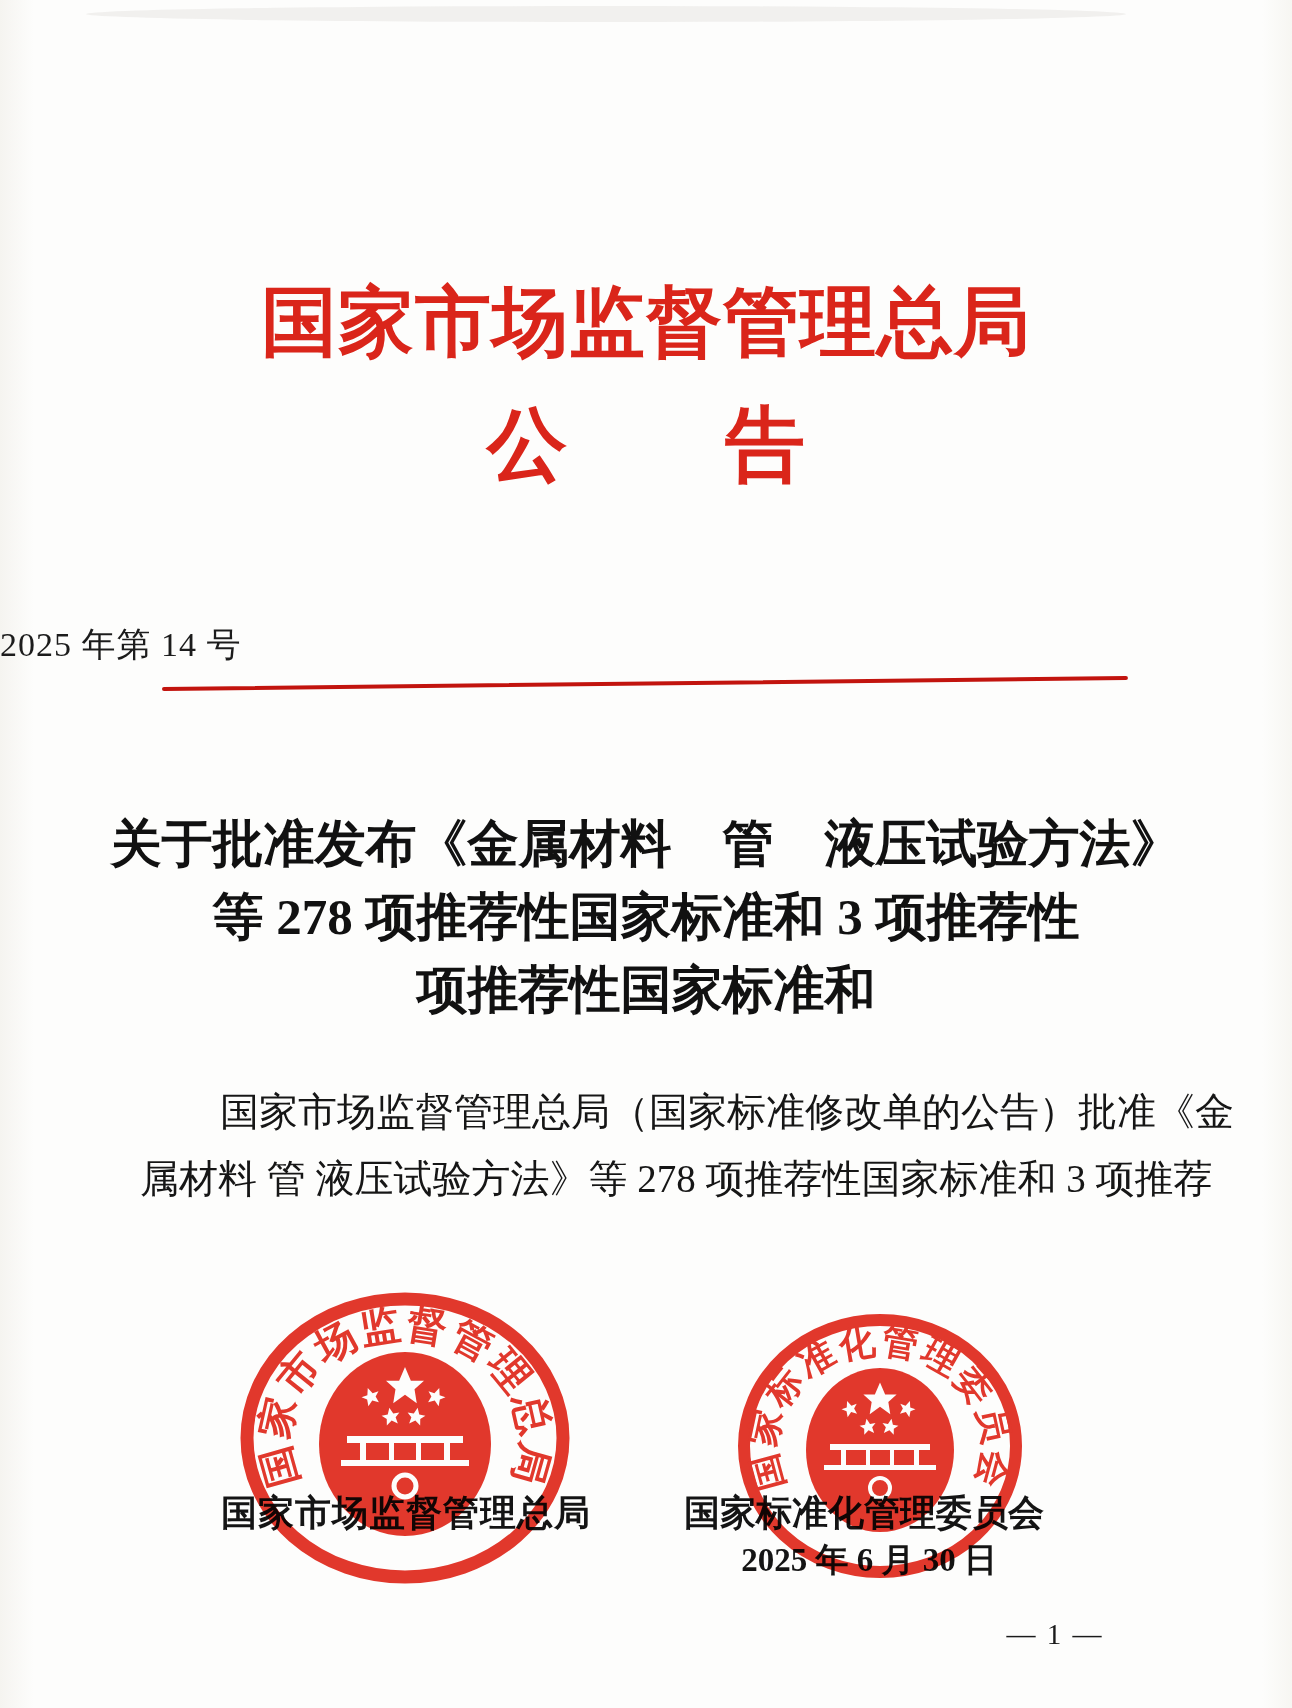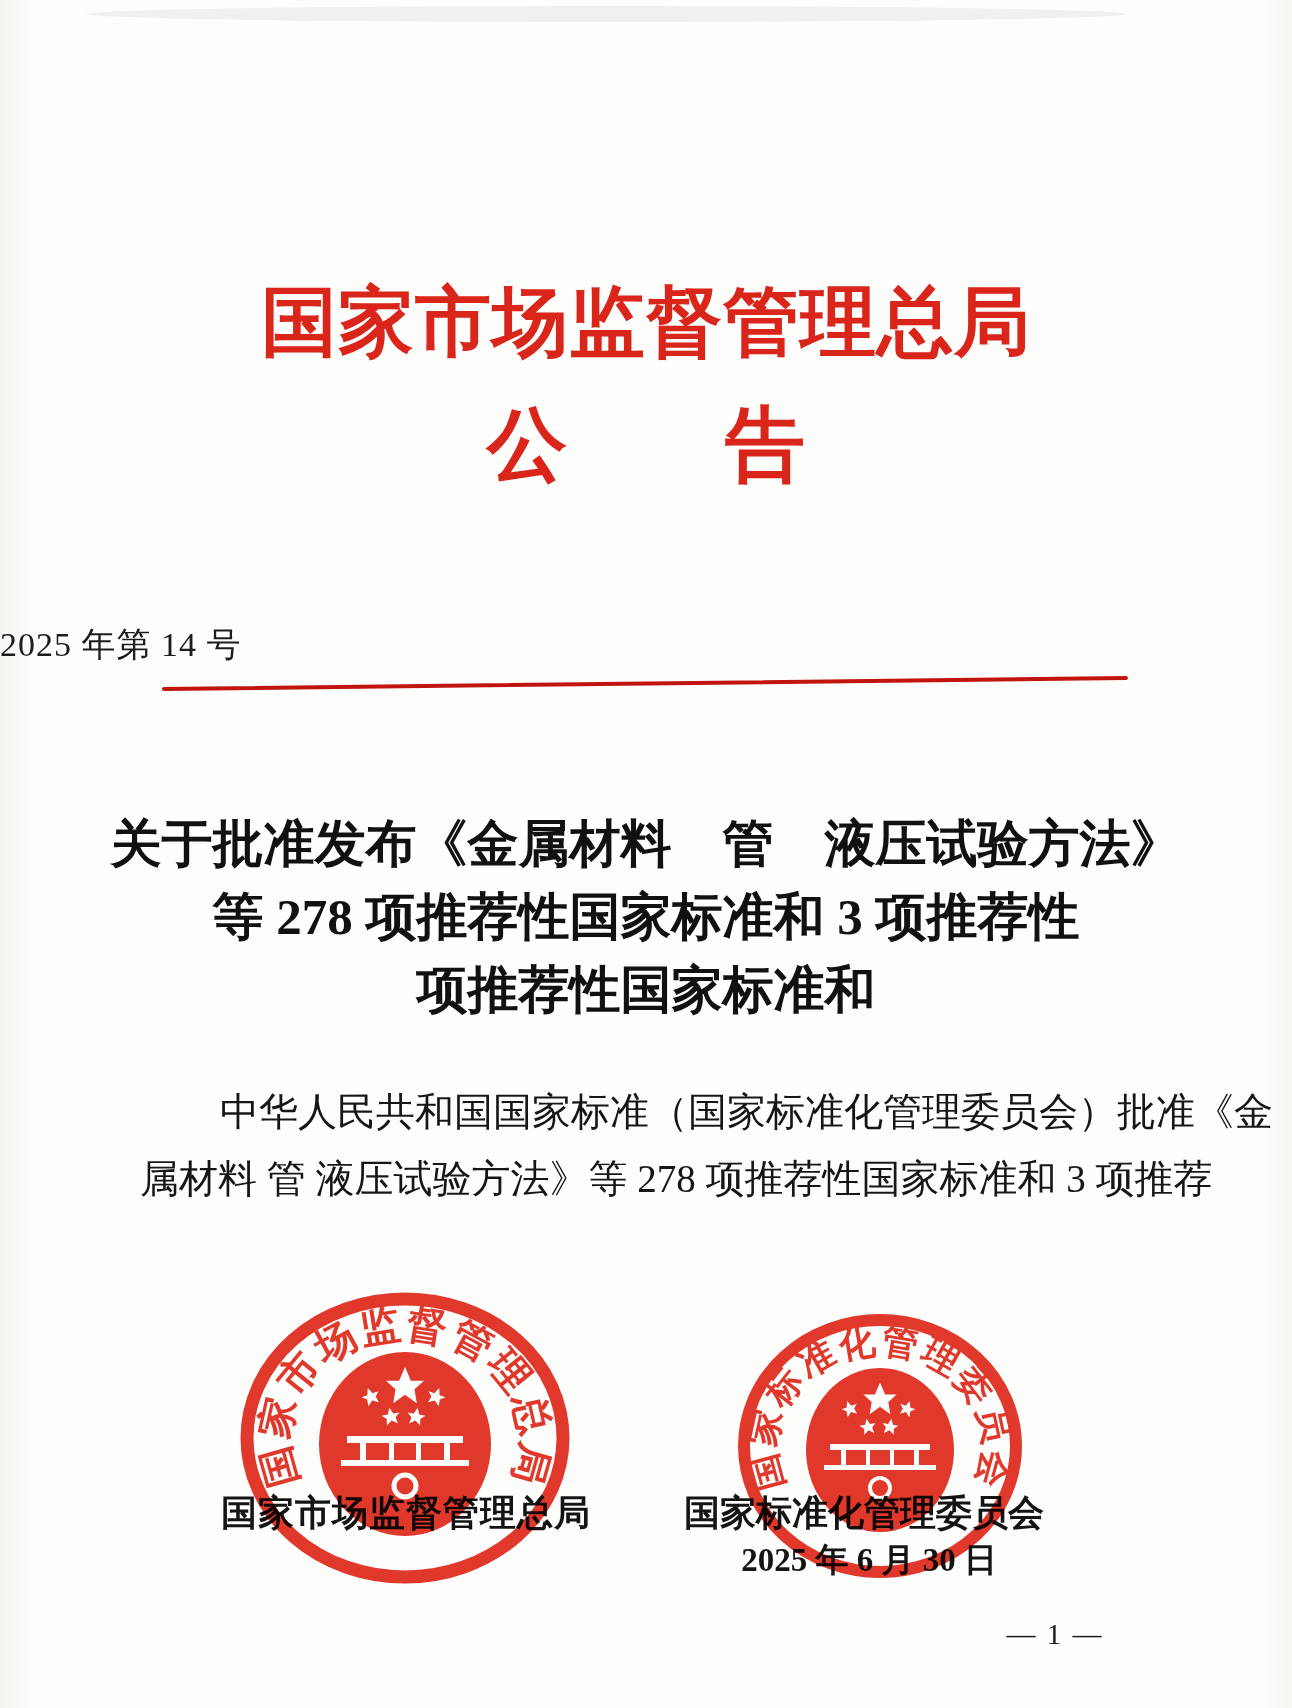--- a/index.html
+++ b/index.html
@@ -98,21 +98,21 @@
 
   <div class="red-divider"></div>
 
   <div class="doc-title">
     <div class="doc-title-line">关于批准发布《金属材料　管　液压试验方法》</div>
     <div class="doc-title-line">等 278 项推荐性国家标准和 3 项推荐性</div>
     <div class="doc-title-line">项推荐性国家标准和</div>
   </div>
 
   <div class="body-paragraph">
-    <div class="body-line first">中华人民共和国国家标准（国家标准化管理委员会）批准《金</div>
+    <div class="body-line first">国家市场监督管理总局（国家标准修改单的公告）批准《金</div>
     <div class="body-line">属材料 管 液压试验方法》等 278 项推荐性国家标准和 3 项推荐</div>
   </div>
 
   <div class="org-name org-left">国家市场监督管理总局</div>
   <div class="org-name org-right">国家标准化管理委员会</div>
   <div class="issue-date">2025 年 6 月 30 日</div>
 
   <div class="page-number">— 1 —</div>
 
   <svg width="0" height="0" style="position:absolute">

